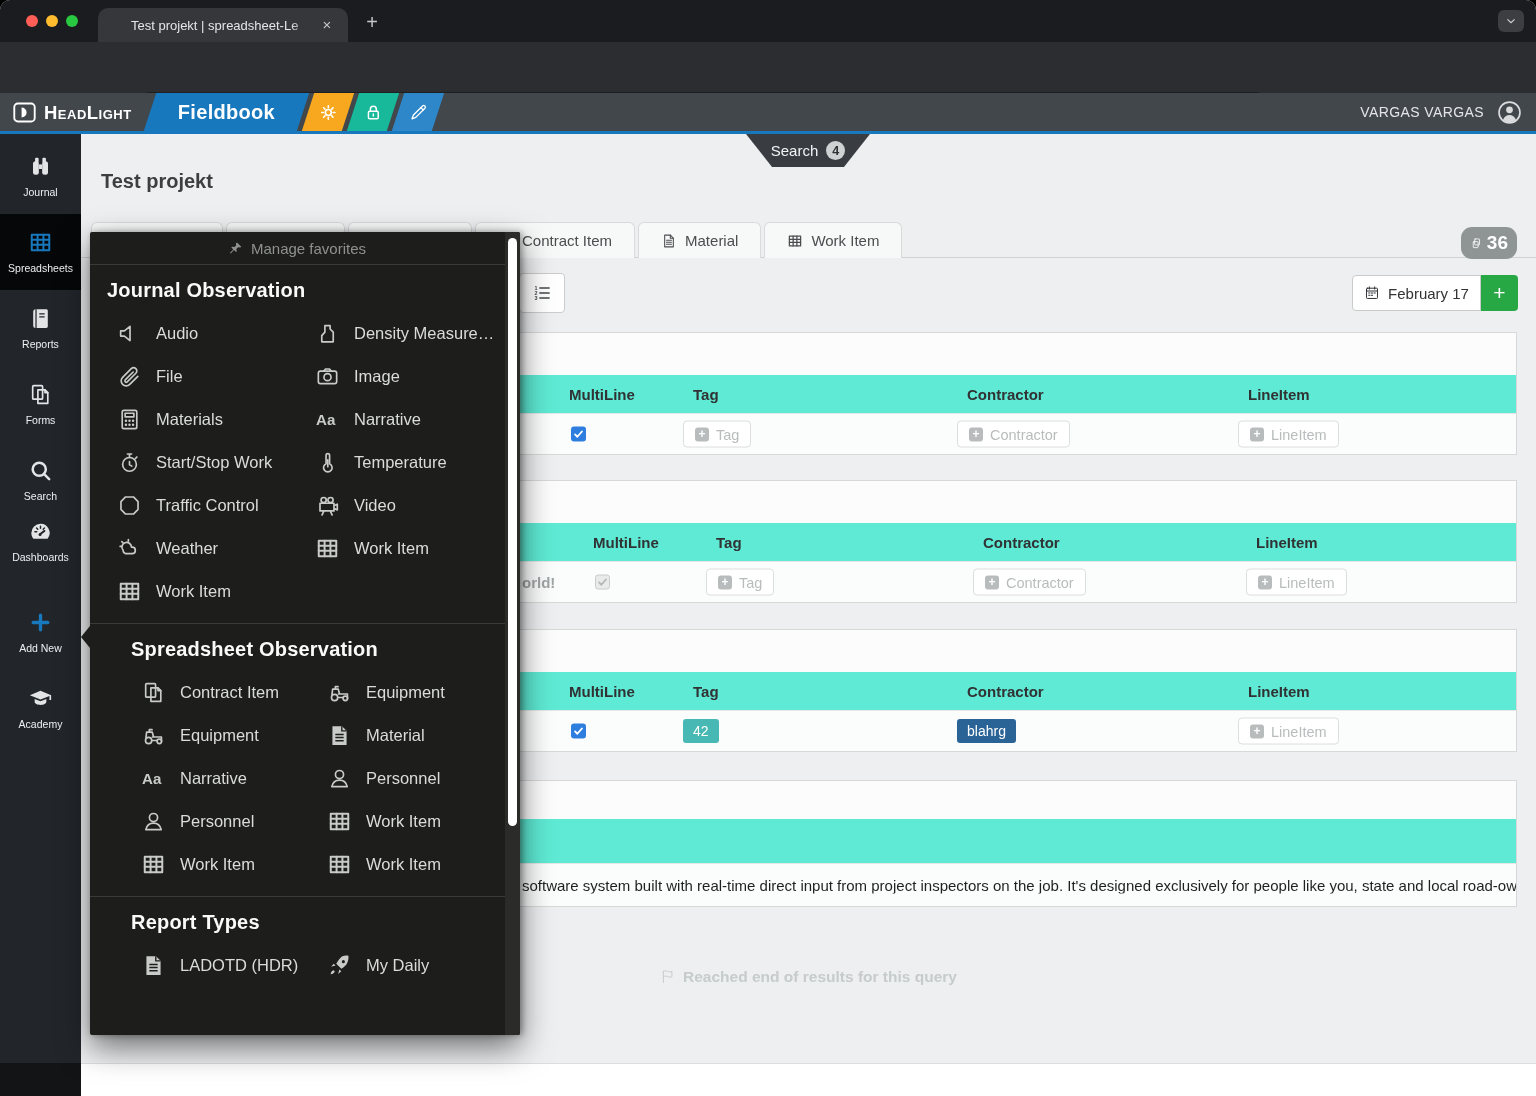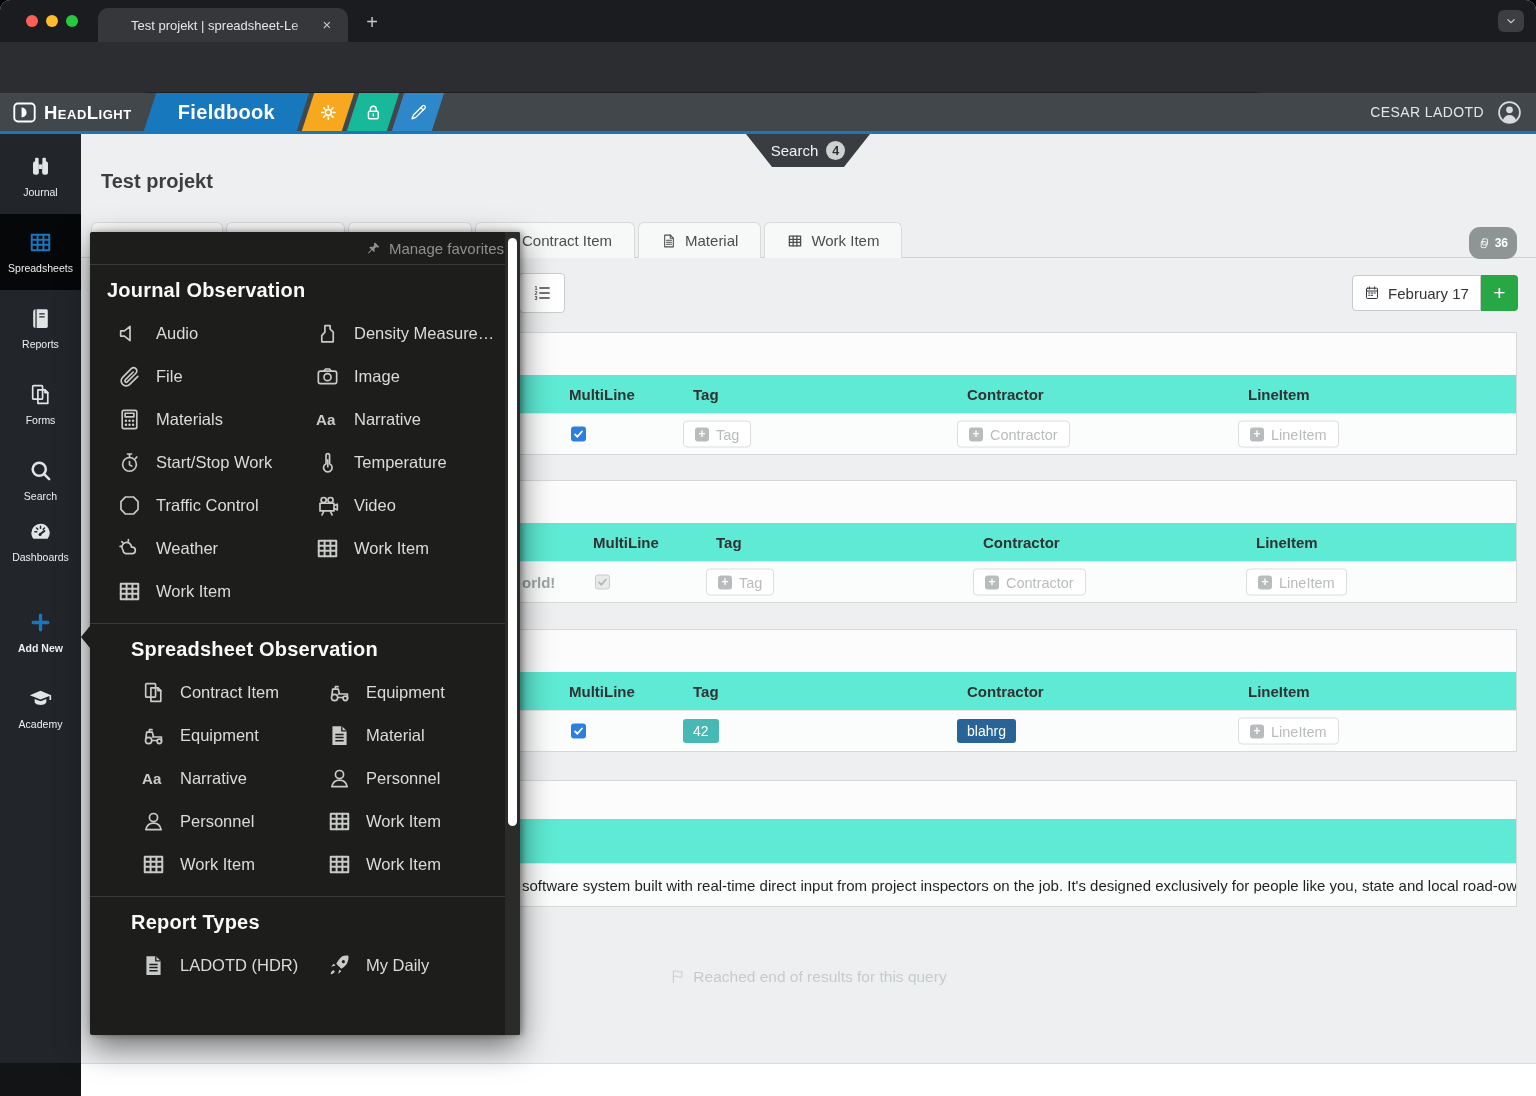--- a/index.html
+++ b/index.html
@@ -51,21 +51,21 @@
 
   
   .search-tab { position:absolute; left:746px; top:134px; width:124px; height:33px; background:#393d42; clip-path:polygon(0 0,100% 0,79% 100%,21% 100%); display:flex; align-items:center; justify-content:center; gap:8px; cursor:pointer; z-index:5; }
   .search-tab .lbl { color:#f2f3f4; font-size:15px; }
   .search-count { min-width:19px; height:19px; border-radius:10px; background:#cfd2d2; color:#2e3133; font-size:12.5px; font-weight:700; display:flex; align-items:center; justify-content:center; padding:0 4px; }
   .page-title { position:absolute; left:101px; top:170px; font-size:20px; font-weight:700; color:#3c3e40; }
   .tabs-baseline { position:absolute; left:81px; right:0; top:257px; border-top:1px solid #cfd2d2; }
   #tabs-row { position:absolute; left:91px; top:222px; display:flex; gap:3px; z-index:1; }
   .tab { height:36px; background:#f7f8f8; border:1px solid #d9dbdb; border-bottom:none; border-radius:6px 6px 0 0; display:inline-flex; align-items:center; gap:8px; padding:0 22px; font-size:15px; color:#4b4d4f; cursor:pointer; }
   .tab .ticon { width:16px; height:16px; color:#4b4d4f; }
-  .count-pill { position:absolute; right:19px; top:227px; height:22px; border-radius:11px; background:#8f9595; color:#fff; display:flex; align-items:center; gap:4px; padding:16px 9px; font-size:12px; font-weight:700; }
+  .count-pill { position:absolute; right:19px; top:227px; height:22px; border-radius:11px; background:#8f9595; color:#fff; display:flex; align-items:center; gap:4px; padding:16px 9px; font-size:19px; font-weight:700; }
   .count-pill .ic { width:13px; height:13px; color:#fff; }
 
   
   .list-btn { position:absolute; left:519px; top:273px; width:46px; height:40px; background:#fff; border:1px solid #cbcdcd; border-radius:4px; display:flex; align-items:center; justify-content:center; z-index:1; }
   .list-btn .ic { width:20px; height:20px; color:#44484a; }
   .date-btn { position:absolute; left:1352px; top:275px; width:129px; height:36px; background:#fff; border:1px solid #c9cbcb; border-radius:4px 0 0 4px; display:flex; align-items:center; justify-content:center; gap:8px; font-size:15px; color:#333; z-index:1; }
   .date-btn .ic { width:16px; height:16px; color:#2f3336; }
   .green-btn { position:absolute; left:1481px; top:275px; width:37px; height:36px; background:#28a745; border:none; border-radius:0 4px 4px 0; color:#fff; font-size:21px; font-weight:400; line-height:34px; text-align:center; z-index:1; cursor:pointer; }
 
   
@@ -80,28 +80,28 @@
   .cb-checked svg { width:11px; height:11px; stroke:#fff; }
   .cb-disabled { background:#e9ebeb; border:1px solid #c9cccc; }
   .cb-disabled svg { width:11px; height:11px; stroke:#b3b7b7; }
   .add-btn { position:absolute; top:50%; transform:translateY(-50%); height:27px; display:inline-flex; align-items:center; gap:7px; padding:0 11px; background:#fff; border:1px solid #dcdedd; border-radius:4px; color:#b9bcbc; font-size:14.5px; font-family:inherit; cursor:pointer; }
   .plus-sq { width:14px; height:14px; border-radius:3px; background:#b9bcbc; color:#fff; font-size:12px; font-weight:700; line-height:13px; text-align:center; }
   .plus-sq::before { content:"+"; }
   .chip { position:absolute; top:50%; transform:translateY(-50%); height:24px; padding:0 10px; border-radius:3px; color:#fff; font-size:14px; display:inline-flex; align-items:center; cursor:pointer; }
   .cprefix { position:absolute; top:50%; transform:translateY(-50%); color:#9fa4a4; font-size:15px; }
   .narr { position:absolute; left:420px; right:0; top:50%; transform:translateY(-50%); font-size:15px; color:#1f2121; white-space:nowrap; overflow:hidden; }
 
-  .end-results { position:absolute; left:81px; right:0; top:968px; text-align:center; color:#c6cbcb; font-size:15.5px; z-index:1; }
+  .end-results { position:absolute; left:81px; right:0; top:968px; text-align:center; color:#c6cbcb; font-size:15.5px; z-index:1;font-weight:bold; }
   .end-results .ic { width:17px; height:17px; color:#c6cbcb; vertical-align:-3px; margin-right:6px; display:inline-block; }
   .bottom-strip { position:absolute; left:81px; right:0; top:1063px; bottom:0; background:#fff; border-top:1px solid #dcdedd; }
 
   
   .flyout { position:absolute; left:90px; top:232px; width:430px; height:803px; background:#1d1d1b; border-radius:2px; box-shadow:0 12px 32px rgba(0,0,0,.55), 2px 0 6px rgba(0,0,0,.35); z-index:40; overflow:hidden; }
   .flyout-arrow { position:absolute; left:81px; top:626px; width:0; height:0; border-top:11px solid transparent; border-bottom:11px solid transparent; border-right:9px solid #1d1d1b; z-index:41; }
-  .menu-fav { height:33px; display:flex; align-items:center; justify-content:flex-end; gap:8px; padding-right:16px; color:#8f9191; font-size:15px; border-bottom:1px solid #3a3a38; cursor:pointer; }
+  .menu-fav { height:33px; display:flex; align-items:center; justify-content:center; gap:8px; padding-right:16px; color:#8f9191; font-size:15px; border-bottom:1px solid #3a3a38; cursor:pointer; }
   .menu-fav .ic { width:15px; height:15px; color:#8f9191; }
   .menu-section { padding:8px 17px 10px; }
   .menu-section + .menu-section { border-top:1px solid #3a3a38;padding-left:41px; }
   .menu-heading { font-size:20px; font-weight:700; color:#fafafa; margin:6px 0 10px; letter-spacing:.2px; }
   .menu-grid { display:grid; grid-template-columns:1fr 1fr; }
   .menu-item { height:43px; display:flex; align-items:center; gap:14px; padding-left:10px; cursor:pointer; }
   .micon { width:25px; height:25px; color:#c9cbca; flex:none; }
   .mlabel { font-size:16.5px; color:#dadcdb; white-space:nowrap; }
   .fly-track { position:absolute; right:0; top:0; width:15px; height:100%; background:#2b2b29; }
   .fly-thumb { position:absolute; right:3px; top:6px; width:9px; height:588px; background:#fff; border-radius:5px; cursor:pointer; }
@@ -192,21 +192,21 @@
         </div>
       <div class="ribbon rb-ic rb-brush">
           <span class="ic">
             <svg viewBox="0 0 24 24" fill="none" stroke="currentColor" stroke-width="1.5" stroke-linecap="round" stroke-linejoin="round">
               <path d="M4.8 19.2l1.6-4.3L16.8 4.5a1.9 1.9 0 012.7 2.7L9.1 17.6l-4.3 1.6z"></path>
               <path d="M14.9 6.4l2.7 2.7"></path>
             </svg>
           </span>
         </div>
     </div>
-    <span class="user">CESAR LADOTD</span>
+    <span class="user">VARGAS VARGAS</span>
     <span class="avatar">
         <svg viewBox="0 0 24 24" fill="none" stroke="currentColor" stroke-width="1.5" stroke-linecap="round" stroke-linejoin="round">
           <circle cx="12" cy="12" r="9.3"></circle>
           <circle cx="12" cy="9.6" r="3" fill="currentColor" stroke="none"></circle>
           <path d="M6.2 18.6c1.1-2.9 3.3-4.3 5.8-4.3s4.7 1.4 5.8 4.3a9.3 9.3 0 01-11.6 0z" fill="currentColor" stroke="none"></path>
         </svg>
       </span>
   </div>
 
   <nav class="sidebar" id="sidebar">
@@ -266,21 +266,21 @@
             <path d="M12 4.6A8.8 8.8 0 003.2 13.4c0 2.1.7 4 2 5.5h13.6a8.8 8.8 0 00-6.8-14.3z"></path>
             <g stroke="#22262b" stroke-width="1.4" stroke-linecap="round" fill="none">
               <path d="M12 7v1.8M8.2 8.6l1.2 1.2M15.8 8.6l-1.2 1.2M6.6 12.2h1.8"></path>
               <path d="M11.2 14.8l4.6-3.4" stroke-width="1.8"></path>
             </g>
             <circle cx="11.6" cy="15" r="1.4" fill="#22262b"></circle>
           </svg>
         </span>
         <span class="slabel">Dashboards</span>
       </div>
-      <div class="side-item accent" style="top: 460px; font-weight: bold;">
+      <div class="side-item accent" style="top: 460px;">
         <span class="sicon">
           <svg viewBox="0 0 24 24" fill="none" stroke="currentColor" stroke-width="3.2" stroke-linecap="round" stroke-linejoin="round">
             <path d="M12 5v14M5 12h14"></path>
           </svg>
         </span>
         <span class="slabel">Add New</span>
       </div>
       <div class="side-item" style="top: 536px;">
         <span class="sicon">
           <svg viewBox="0 0 24 24" fill="currentColor" stroke="none">

